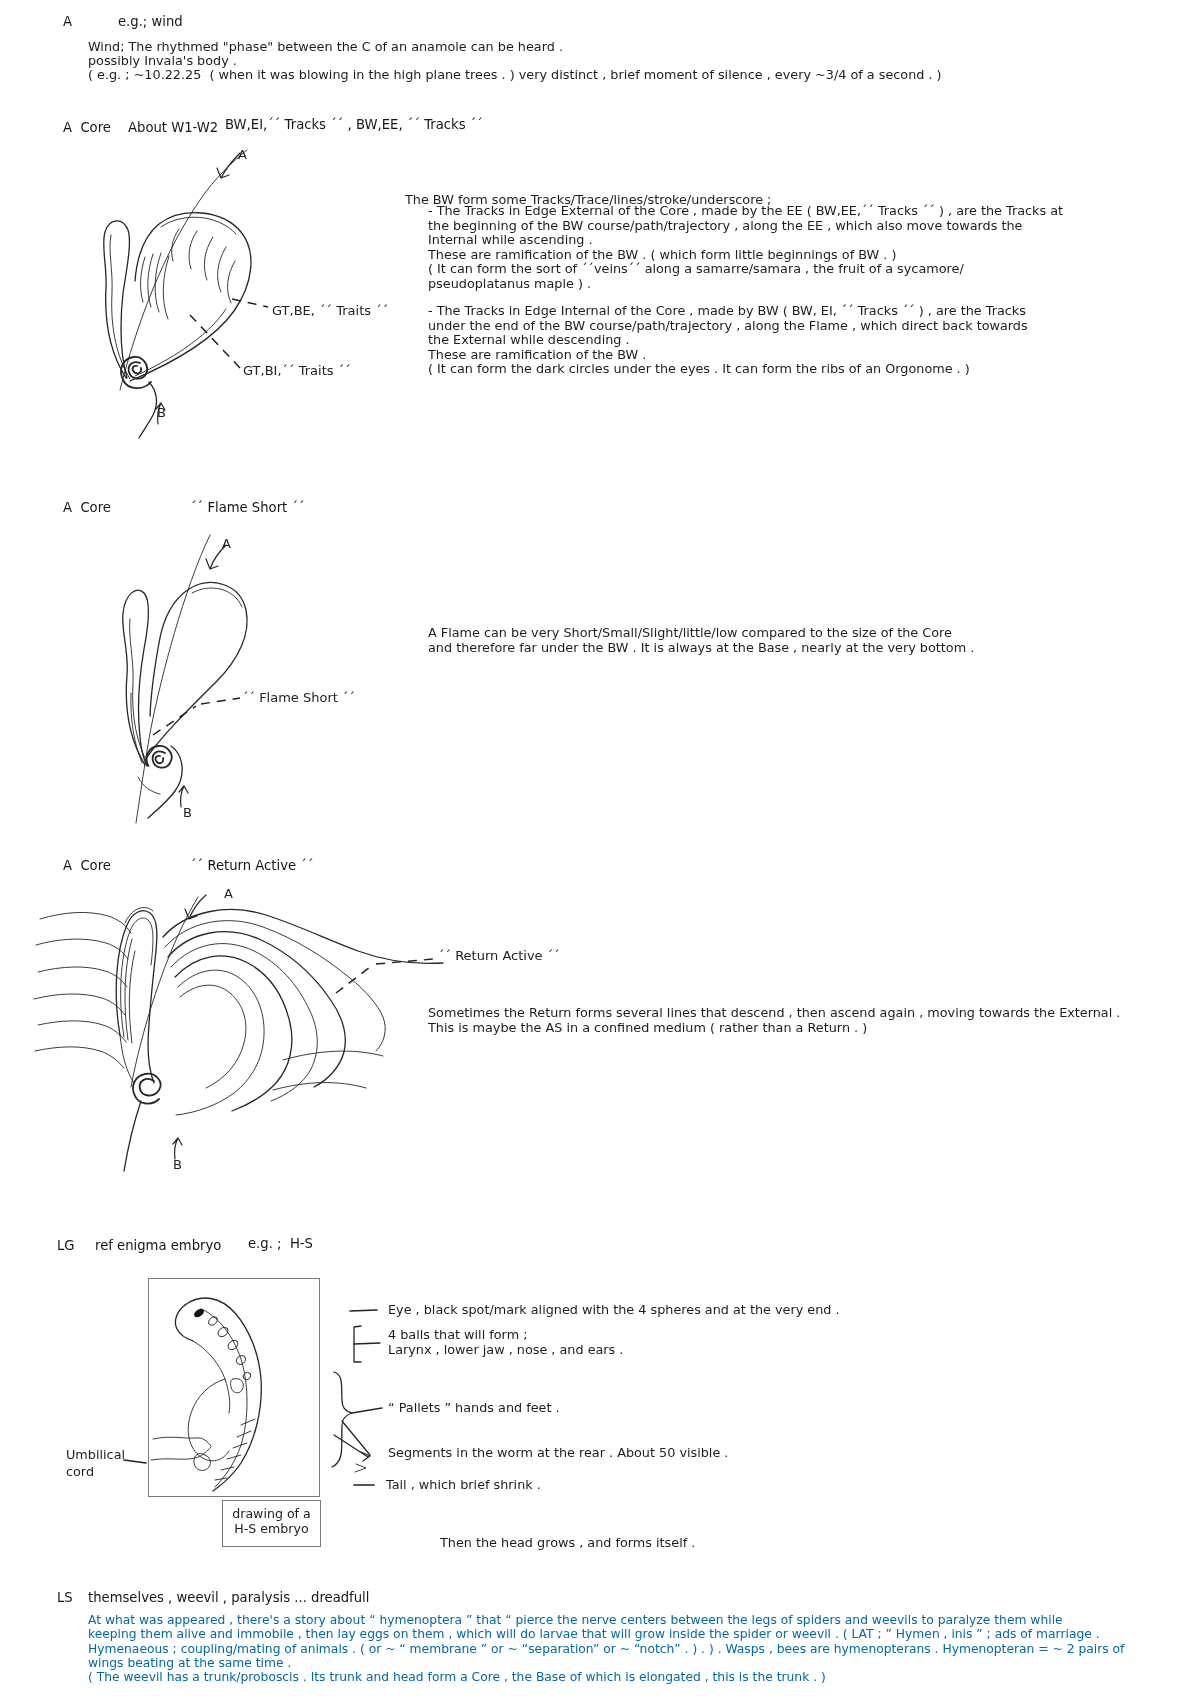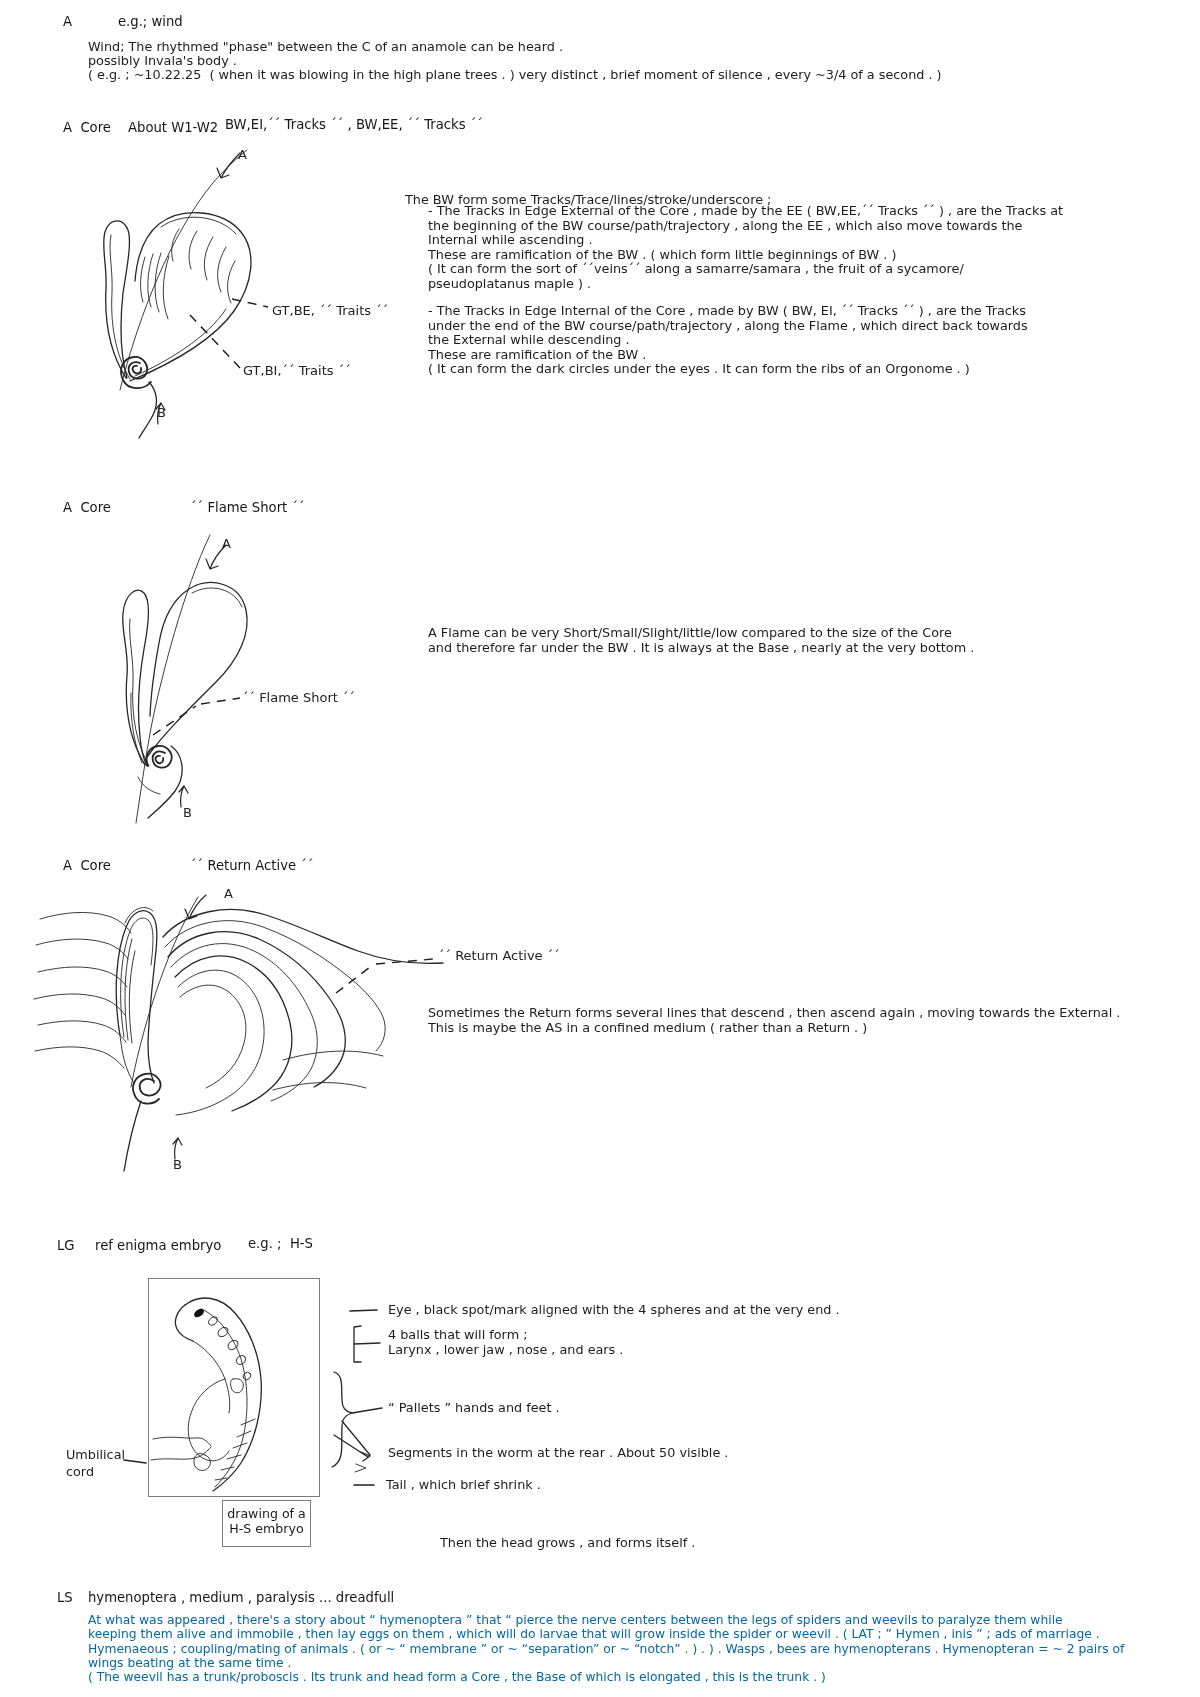--- a/index.html
+++ b/index.html
@@ -191,21 +191,21 @@
         <path d="M 78 180 L 92 176"></path>
           <path d="M 72 191 L 85 188"></path>
           <path d="M 66 201 L 78 199"></path>
       </g>
       <g class="sketch w09">
         <path d="M 4 160 C 22 156, 36 160, 46 159 C 54 158, 58 162, 62 167"></path>
         <path d="M 2 181 C 20 178, 34 182, 46 179 C 54 177, 58 172, 62 168"></path>
       </g>
     </svg>
   </div>
-  <div class="abs boxframe caption" style="left:222px;top:1500px;width:89px;height:47px;padding-top:5px;">drawing of a<br>H-S embryo</div>
+  <div class="abs boxframe caption" style="left:222px;top:1500px;width:99px;height:47px;padding-top:5px;">drawing of a<br>H-S embryo</div>
 
   <div class="abs txt" style="left:66px;top:1446px;line-height:17px;">Umbilical<br>cord</div>
   <svg class="abs" style="left:120px;top:1452px;" width="32" height="18" viewBox="0 0 32 18">
     <path class="solidline" d="M 4 8 L 26 11"></path>
   </svg>
 
   <svg class="abs" style="left:320px;top:1298px;" width="78" height="200" viewBox="0 0 78 200">
     <path class="solidline" d="M 30 13 L 57 12"></path>
     <g class="sketch w13">
       <path d="M 41 28 L 34 29 L 34 64 L 41 64"></path>
@@ -225,16 +225,16 @@
   </svg>
 
   <div class="abs txt" style="left:388px;top:1303px;">Eye , black spot/mark aligned with the 4 spheres and at the very end .</div>
   <div class="abs txt" style="left:388px;top:1328px;">4 balls that will form ;<br>Larynx , lower jaw , nose , and ears .</div>
   <div class="abs txt" style="left:388px;top:1401px;">“ Pallets ” hands and feet .</div>
   <div class="abs txt" style="left:388px;top:1446px;">Segments in the worm at the rear . About 50 visible .</div>
   <div class="abs txt" style="left:386px;top:1478px;">Tail , which brief shrink .</div>
   <div class="abs txt" style="left:440px;top:1536px;">Then the head grows , and forms itself .</div>
 
   <div class="abs hdg" style="left:57px;top:1590px;">LS</div>
-  <div class="abs hdg" style="left:88px;top:1590px;">hymenoptera , medium , paralysis ... dreadfull</div>
+  <div class="abs hdg" style="left:88px;top:1590px;">themselves , weevil , paralysis ... dreadfull</div>
   <div class="abs txt-sm" style="left:88px;top:1613px;">At what was appeared , there's a story about “ hymenoptera ” that “ pierce the nerve centers between the legs of spiders and weevils to paralyze them while<br>keeping them alive and immobile , then lay eggs on them , which will do larvae that will grow inside the spider or weevil . ( LAT ; ” Hymen , inis ” ; ads of marriage .<br>Hymenaeous ; coupling/mating of animals . ( or ~ “ membrane ” or ~ “separation” or ~ “notch” . ) . ) . Wasps , bees are hymenopterans . Hymenopteran = ~ 2 pairs of<br>wings beating at the same time .<br>( The weevil has a trunk/proboscis . Its trunk and head form a Core , the Base of which is elongated , this is the trunk . )</div>
 
 </div>
 
 </body></html>

